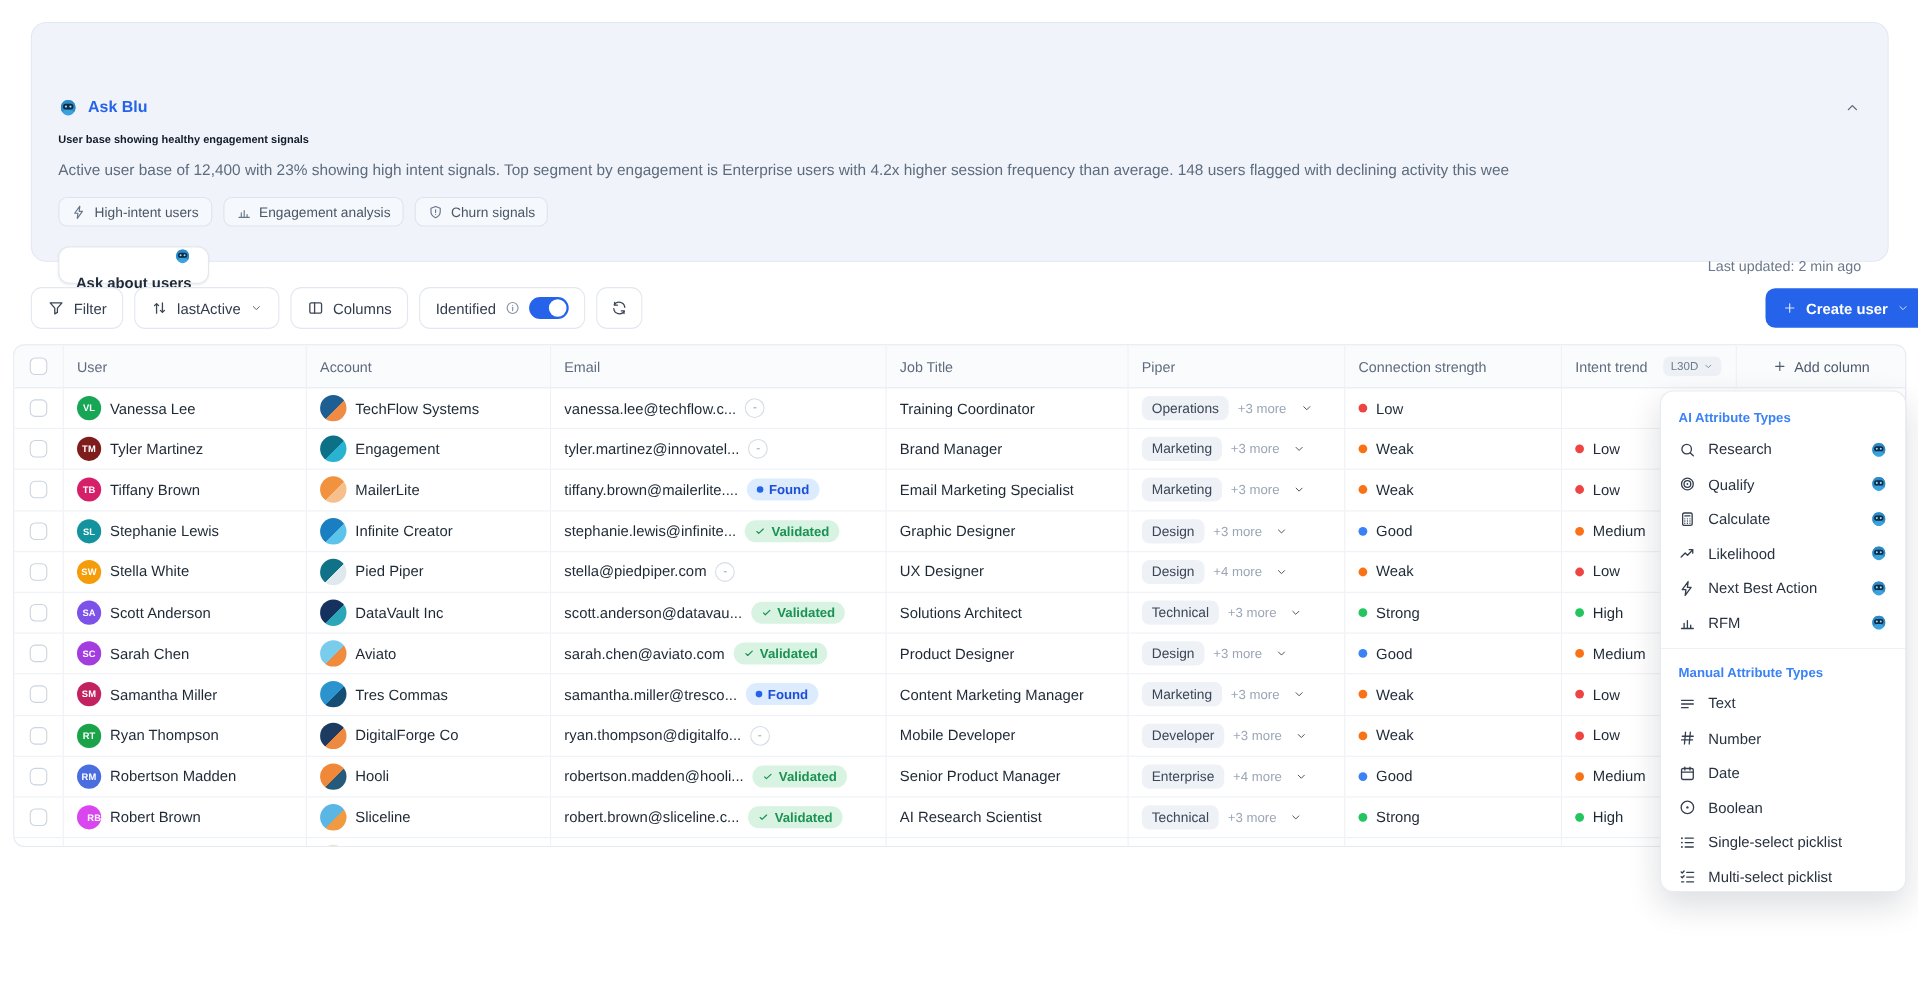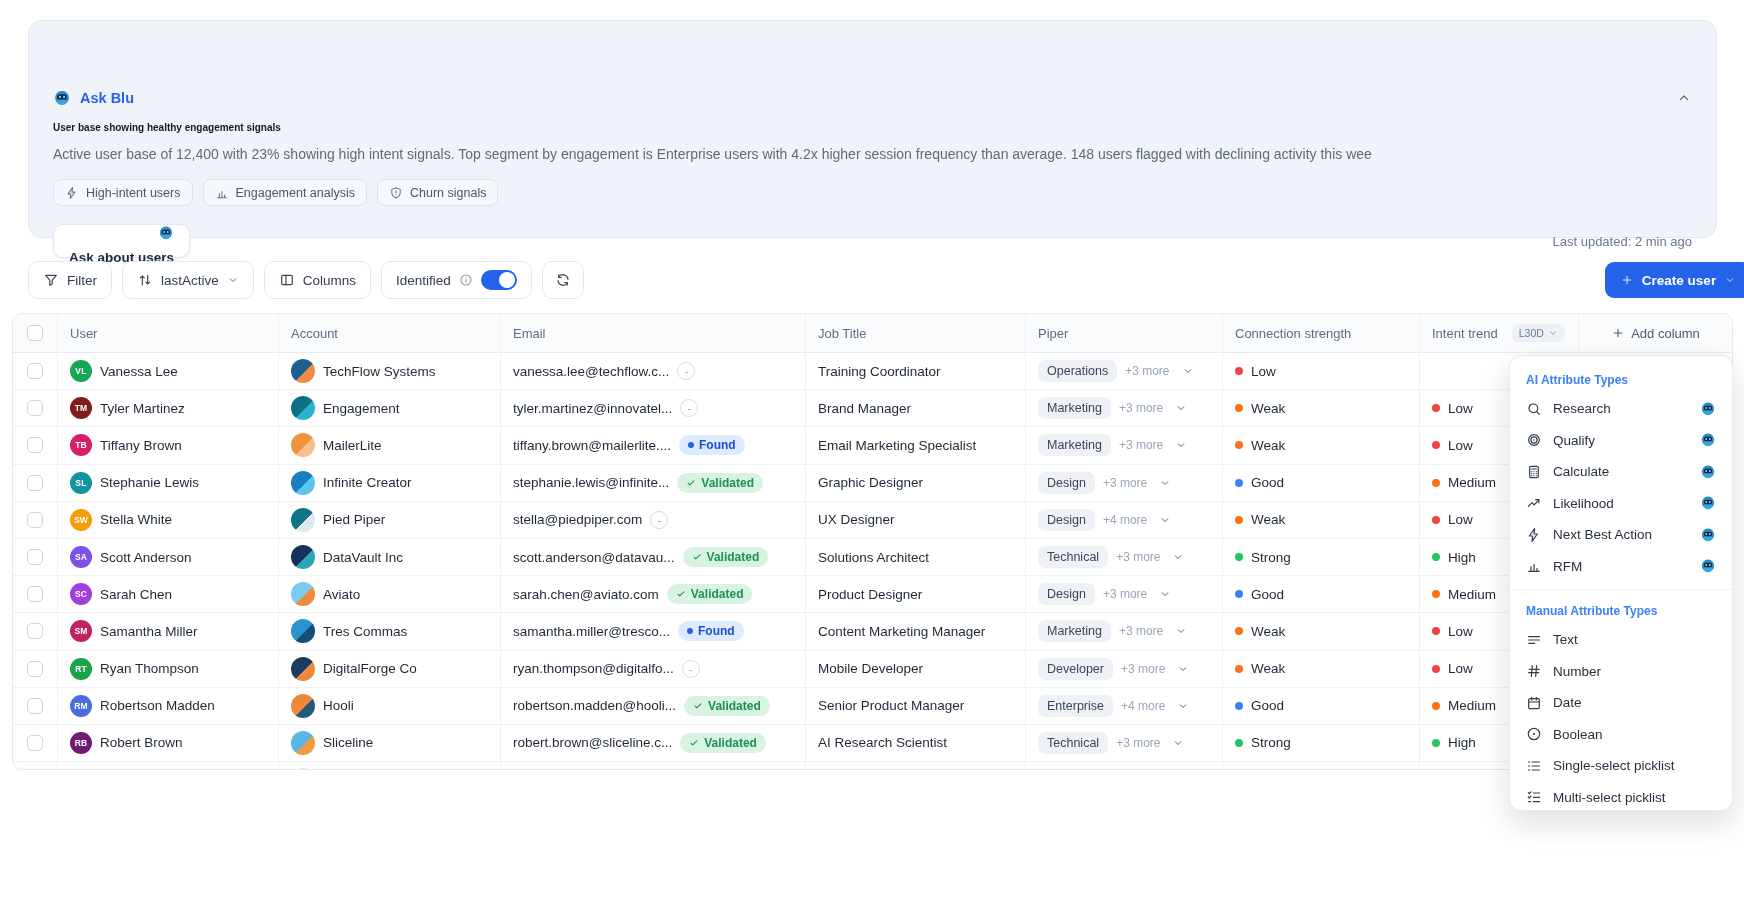--- a/index.html
+++ b/index.html
@@ -721,21 +721,21 @@
           <span class="dot" style="background: rgb(249, 115, 22);"></span>
           <span>Medium</span>
         </div>
         <div class="cell"></div>
       </div>
       <div class="grid trow">
         <div class="cell c-cb">
           <span class="cb"></span>
         </div>
         <div class="cell">
-          <span class="avatar" style="background: #701a75;">
+          <span class="avatar" style="background: #d946ef; justify-content: flex-end;">
             <span class="ini">RB</span>
           </span>
           <span class="ellip">Robert Brown</span>
         </div>
         <div class="cell">
           <span class="logo" style="background: linear-gradient(135deg, rgb(90, 182, 228) 55%, rgb(240, 154, 66) 55%);"></span>
           <span class="ellip">Sliceline</span>
         </div>
         <div class="cell">
           <span class="ellip">robert.brown@sliceline.c...</span>

